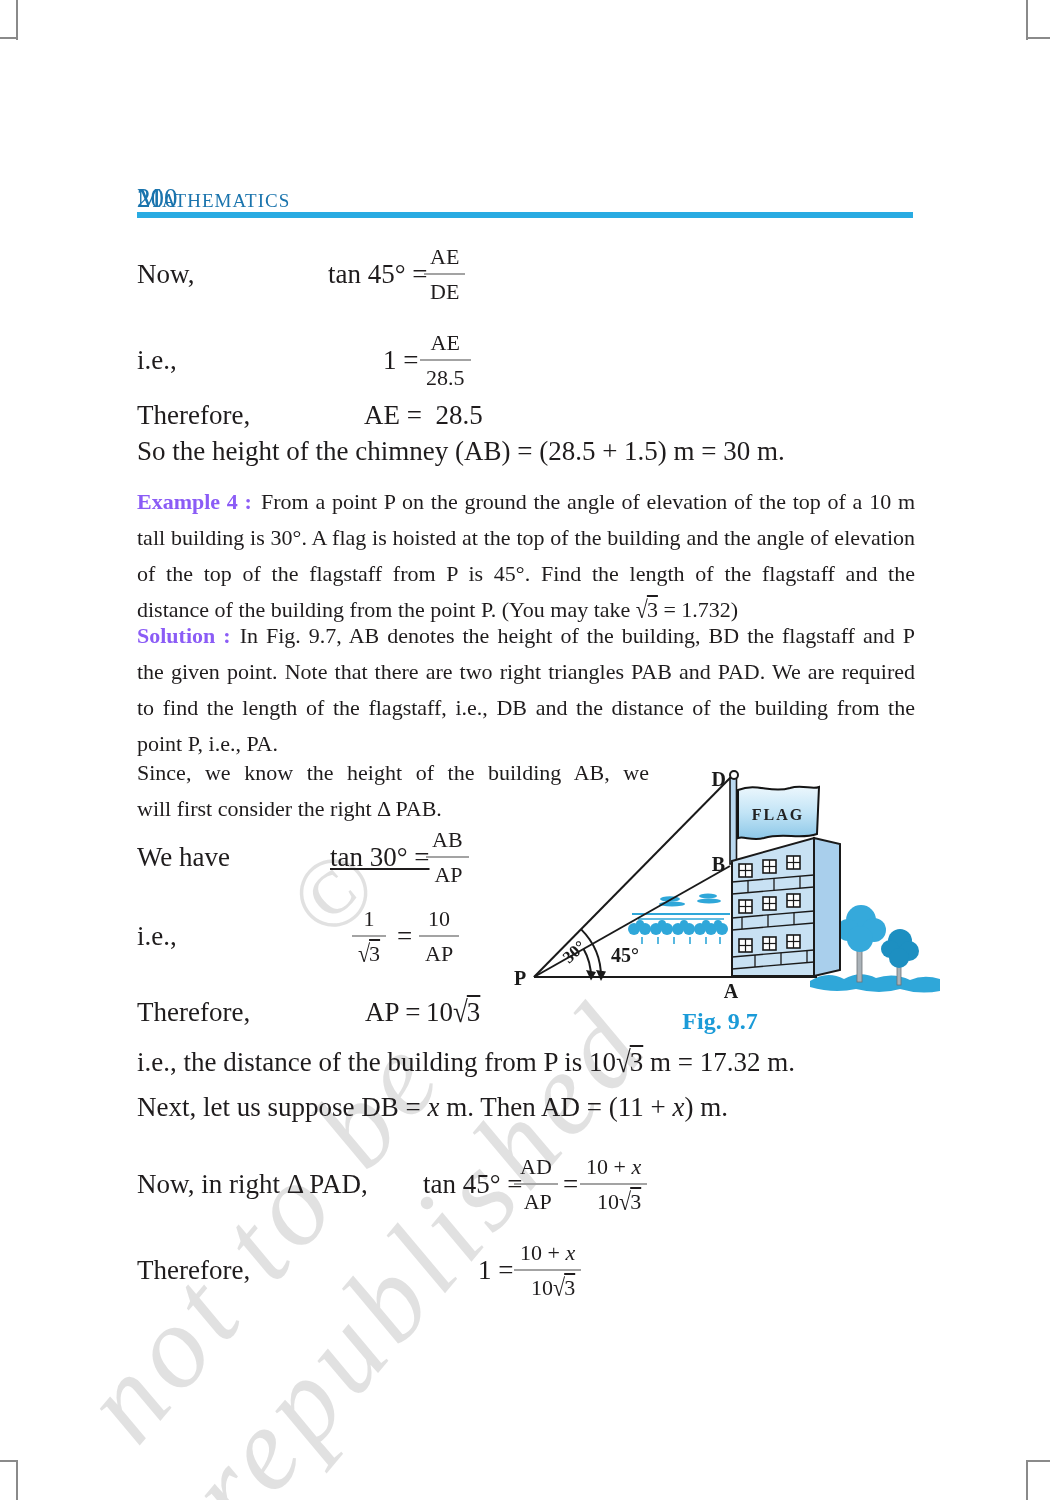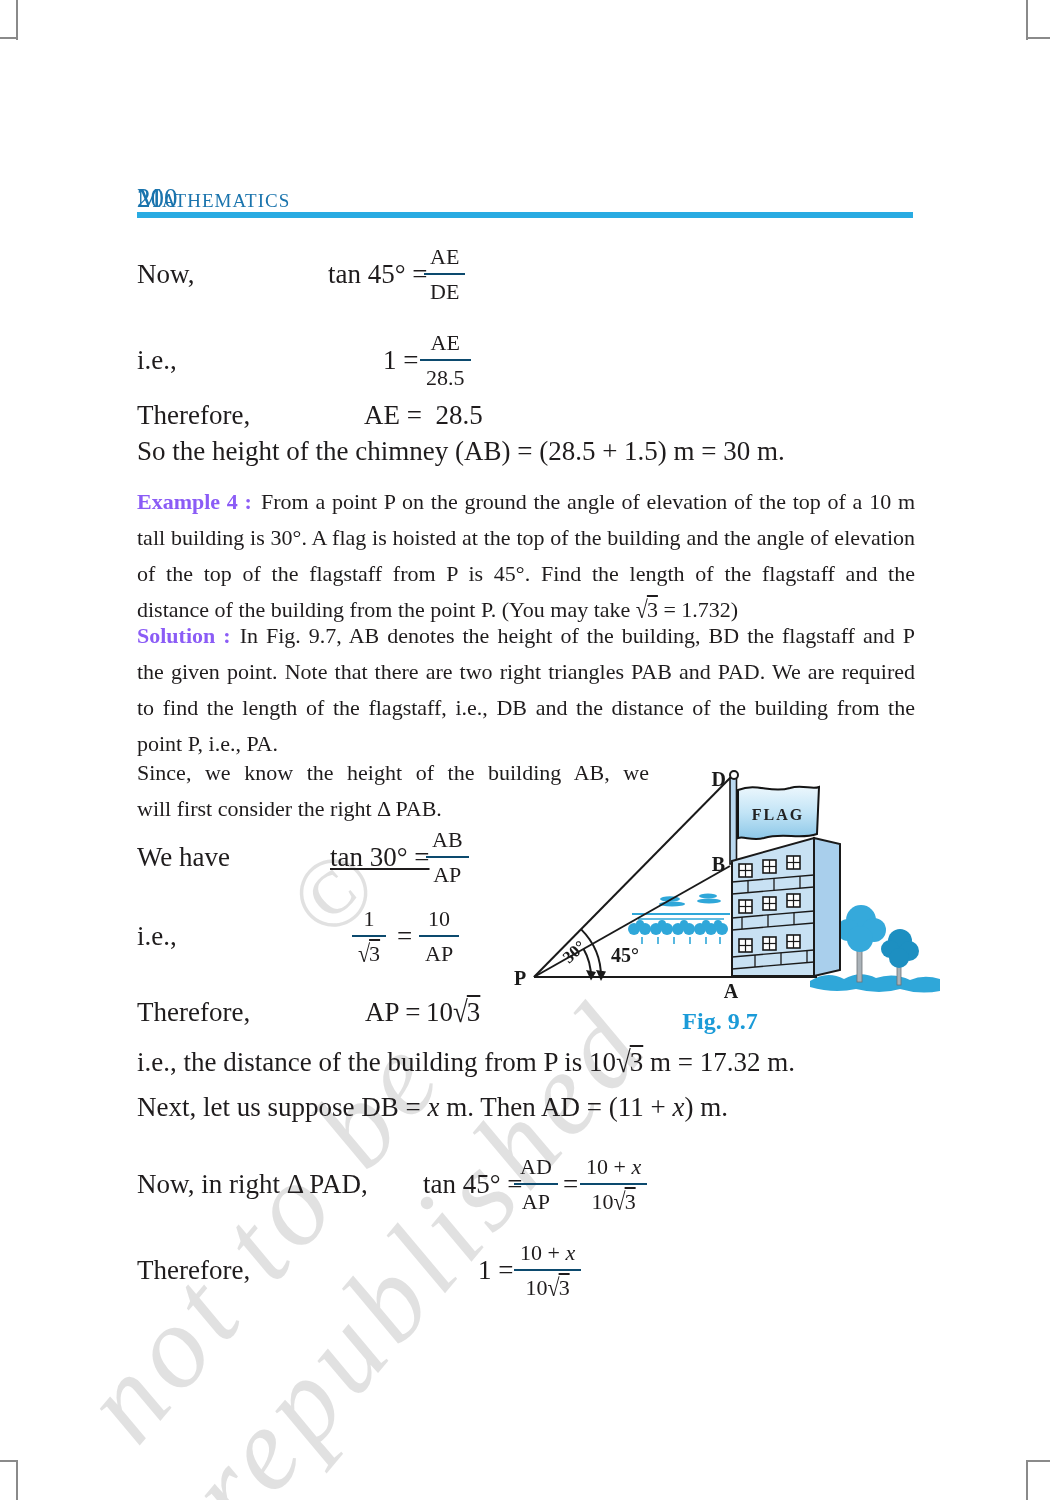--- a/index.html
+++ b/index.html
@@ -4,21 +4,21 @@
 <style>
   html,body{margin:0;padding:0;background:#f0f0f0;}
   .page{position:relative;width:1050px;height:1500px;background:#ffffff;overflow:hidden;
         font-family:"Liberation Serif","DejaVu Serif",serif;color:#1f1c1d;}
   .abs{position:absolute;white-space:nowrap;}
   .t22{font-size:27px;line-height:28px;}
   .hdrblue{color:#1a74ad;}
   .rule{position:absolute;background:#29abe2;}
   .frac{position:absolute;text-align:center;font-size:22px;}
   .frac .num{display:block;line-height:32px;padding:0 6px;}
-  .frac .den{display:block;line-height:34px;border-top:2px solid #0c4a6e;padding:0 6px;}
+  .frac .den{display:block;line-height:34px;border-top:2px solid #a3a3a3;padding:0 6px;text-align:right;}
   .para{position:absolute;font-size:22px;}
   .jline{height:36px;line-height:36px;text-align:justify;text-align-last:justify;}
   .nline{height:36px;line-height:36px;}
   .lbl{font-weight:bold;color:#8b5cf6;margin-right:9px;}
   .it{font-style:italic;}
   .rad{display:inline-block;transform:scaleY(1.12);margin-right:-1px;}
   .ov{text-decoration:overline;}
   .crop{position:absolute;background:#8a8a8a;}
   .wm{position:absolute;color:rgba(130,130,130,0.24);z-index:0;pointer-events:none;}
   .content{position:absolute;inset:0;z-index:1;}

